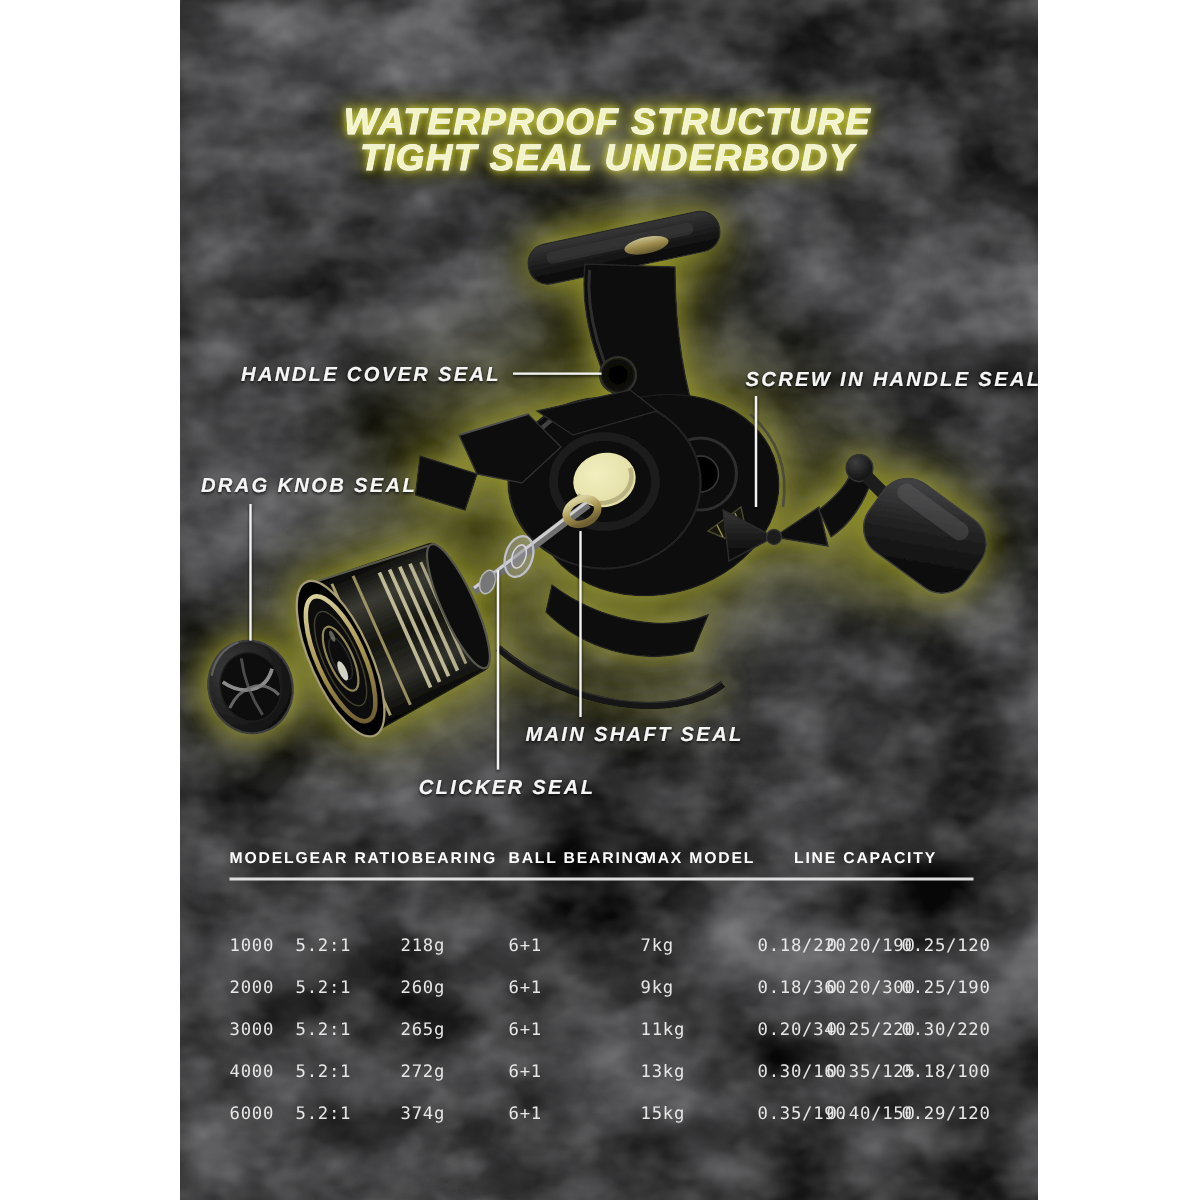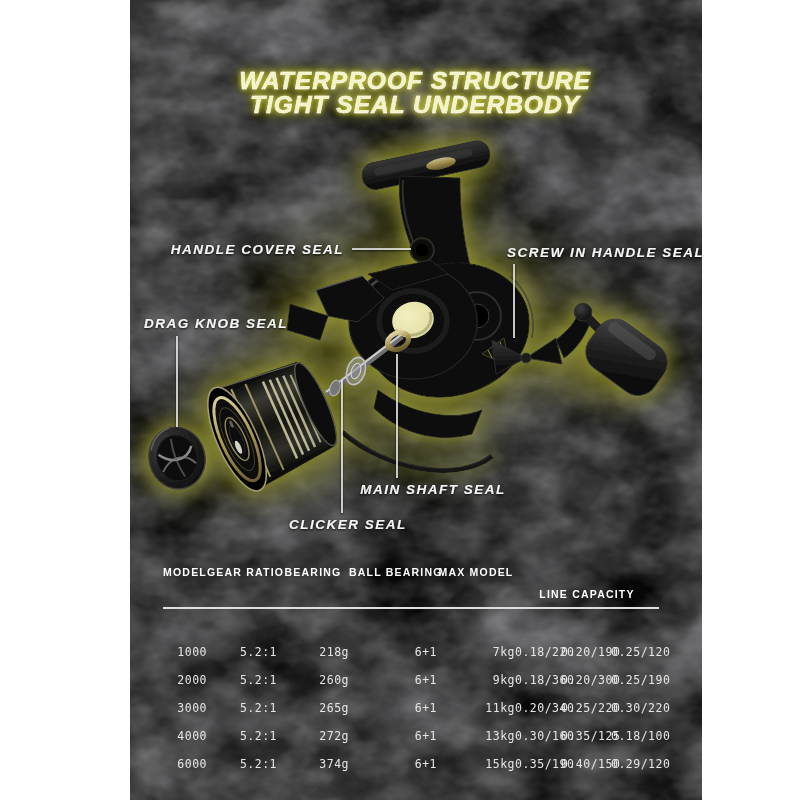--- a/index.html
+++ b/index.html
@@ -1,16 +1,16 @@
 <!DOCTYPE html>
 <html><head>
 <meta charset="utf-8">
 <style>
   html,body{margin:0;padding:0;background:#ffffff;width:800px;height:800px;overflow:hidden;}
-  .stage{position:absolute;left:130px;top:0;width:572px;height:800px;background:#070707;}
+  .stage{position:absolute;left:120px;top:0;width:572px;height:800px;background:#070707;}
   svg{display:block;}
 
   
   .title-text{
     font-family:"Liberation Sans", sans-serif;
     font-weight:bold;font-style:italic;
     font-size:24.5px;letter-spacing:1px;
     fill:#f3f3c9;stroke:#fdfde9;stroke-width:.5px;
   }
   .co-text{
@@ -25,31 +25,31 @@
   .spec-table{
     position:absolute;left:33px;top:566px;width:496px;
     color:#ffffff;font-family:"Liberation Sans", sans-serif;
   }
   .grid{
     display:grid;
     grid-template-columns:44px 70px 72px 88px 78px 46px 50px 48px;
   }
   .thead{font-weight:bold;font-size:10.5px;letter-spacing:1.2px;white-space:nowrap;}
   .thead span{text-align:center;overflow:visible;}
-  .cap{grid-column:6 / 9;margin-top:22px;}
+  .cap{grid-column:6 / 9;}
   .rule{border-top:2px solid #dedede;margin-top:7px;}
   .tbody{padding-top:4px;}
   .trow{
     display:grid;
     grid-template-columns:44px 70px 72px 88px 78px 46px 50px 48px;
     height:28px;align-items:center;
     font-family:"DejaVu Sans Mono", monospace;
     font-size:11.5px;letter-spacing:.5px;color:#e6e6e6;white-space:nowrap;
   }
-  .trow span{text-align:right;margin-top:32px;}
+  .trow span{text-align:left;margin-top:32px;}
 </style>
 </head>
 <body>
 
 <div class="stage">
 <svg width="572" height="800" viewBox="0 0 572 800">
   <defs>
     <radialGradient id="glowG">
       <stop offset="0" stop-color="#b6b640" stop-opacity="0.5"></stop>
       <stop offset="0.55" stop-color="#8c8c28" stop-opacity="0.22"></stop>

